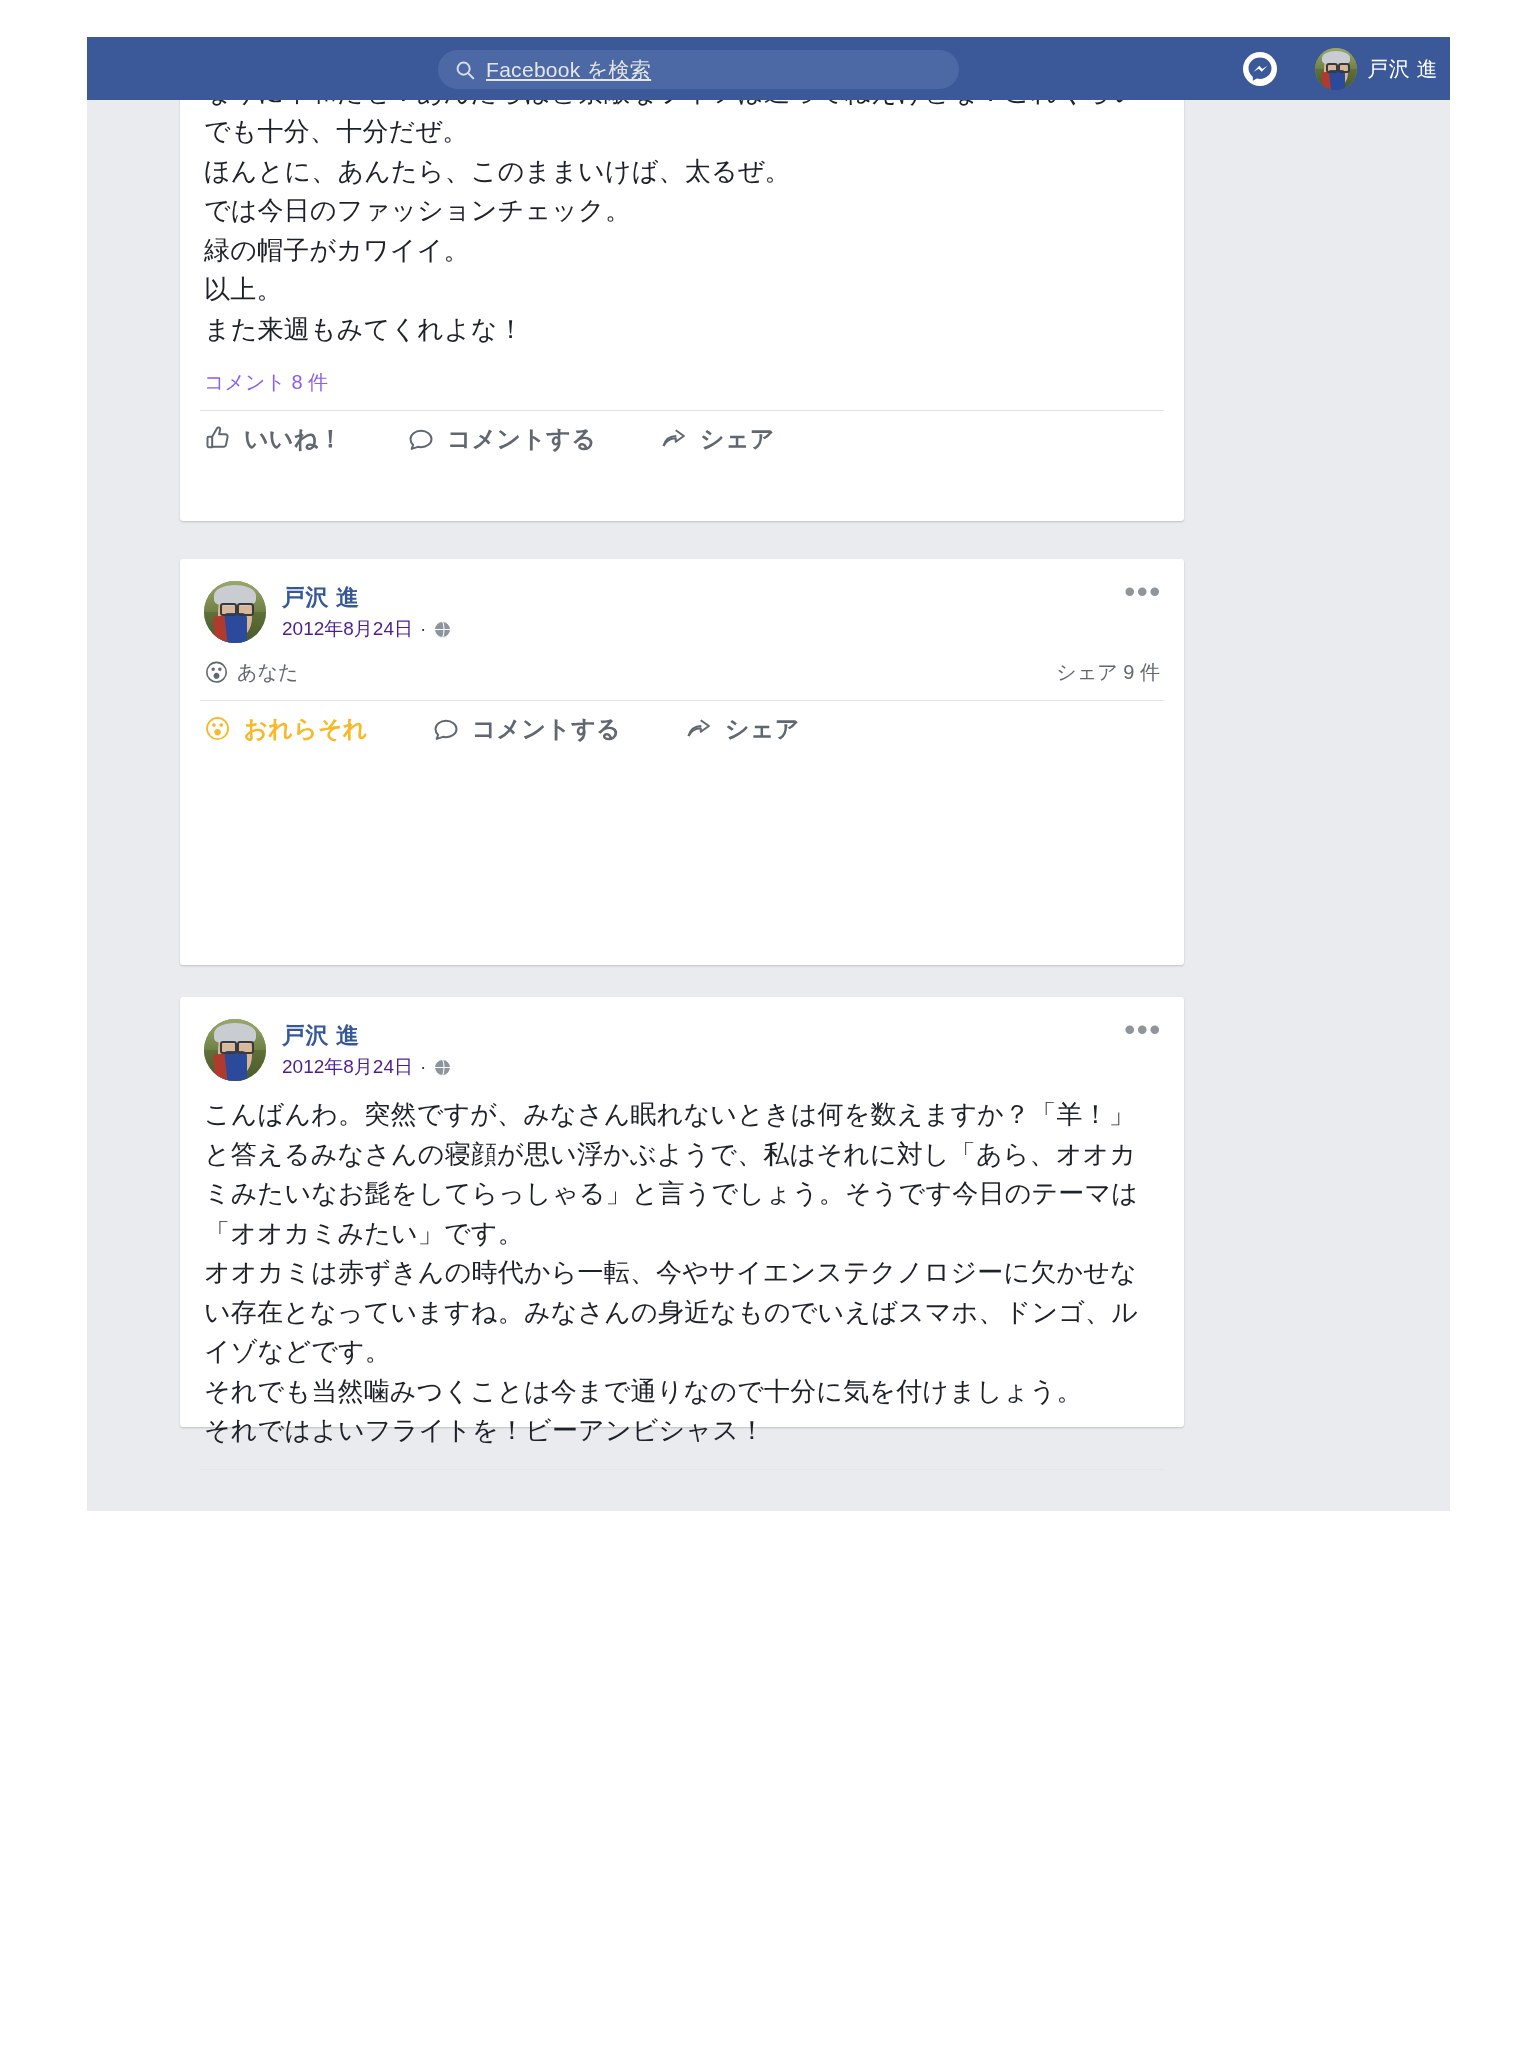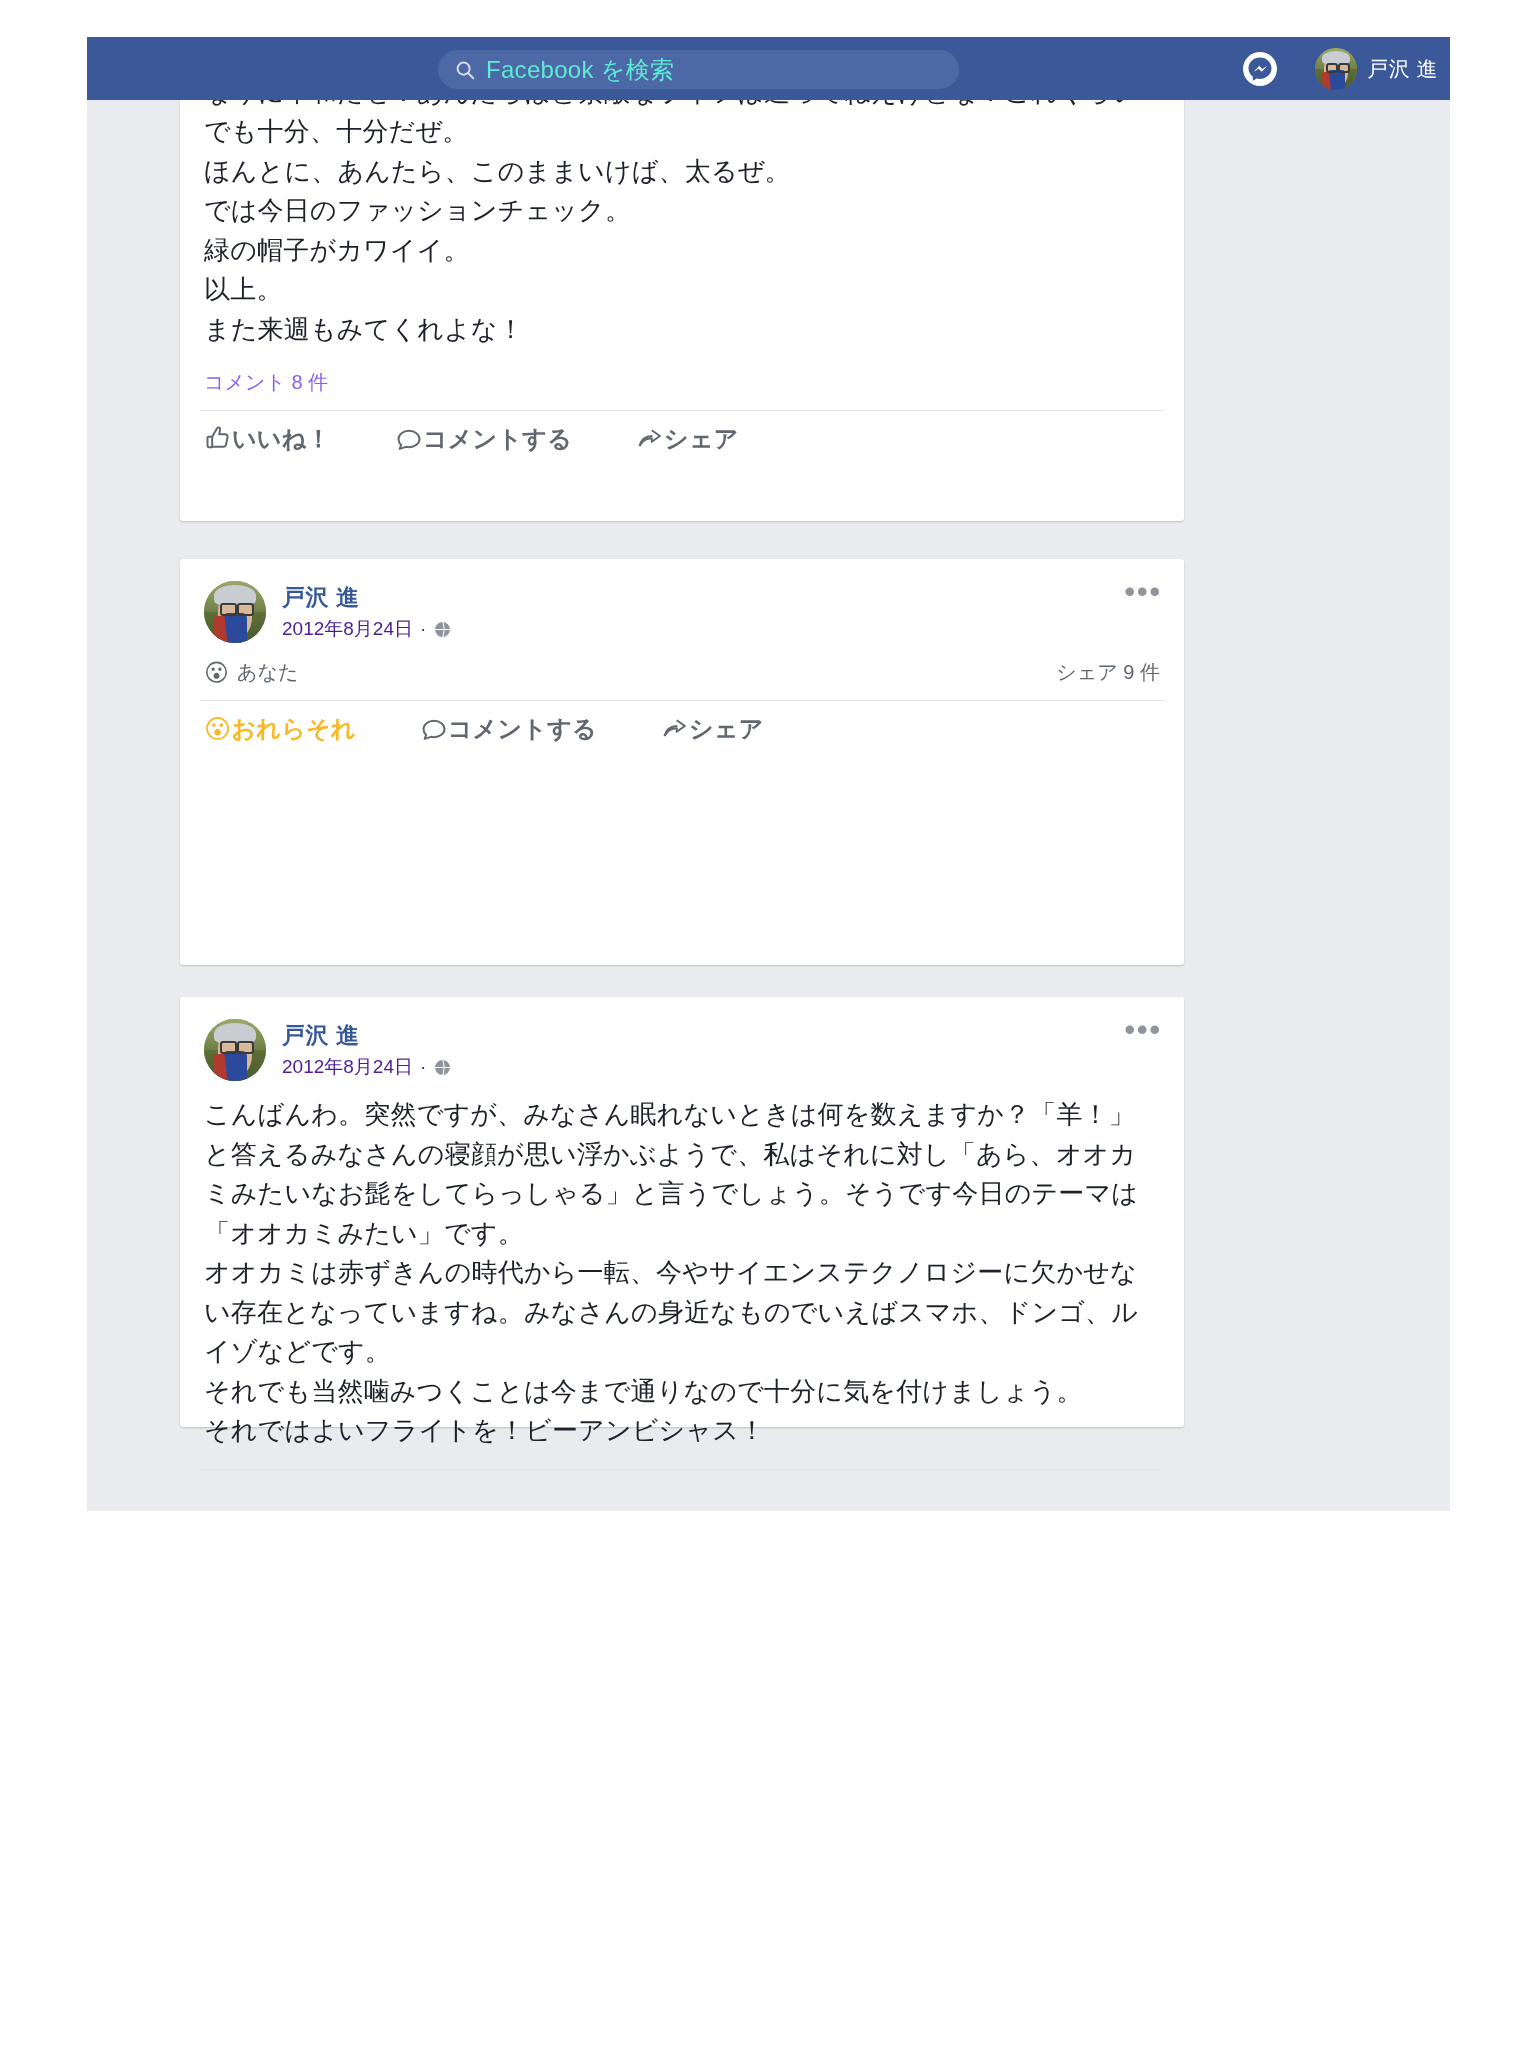--- a/index.html
+++ b/index.html
@@ -59,24 +59,25 @@
     padding: 0 16px;
     box-sizing: border-box;
   }
   #search-pill .sicon {
     width: 22px; height: 22px;
     flex: 0 0 22px;
     margin-right: 10px;
     opacity: .95;
   }
   #search-pill .stext {
-    color: #5eead4;
-    font-size: 24px;
+    color: #e5e5e5;
+    font-size: 21px;
     letter-spacing: .3px;
     white-space: nowrap;
+    text-decoration: underline;
   }
   #msg-icon {
     position: absolute;
     right: 172px;
     top: 14px;
     width: 36px;
     height: 36px;
   }
   #profile-chip {
     position: absolute;
@@ -209,21 +210,21 @@
 
   .actions {
     display: flex;
     align-items: center;
     padding: 12px 24px 14px 24px;
     gap: 64px;
   }
   .action {
     display: flex;
     align-items: center;
-    gap: 0;
+    gap: 12px;
     font-size: 24px;
     color: #616770;
     font-weight: bold;
     letter-spacing: .3px;
     cursor: pointer;
   }
   .action.reacted { color: #f7b928; }
   .action .ic { width: 28px; height: 28px; display: inline-block; }
   .action .emoji-ic { font-size: 26px; line-height: 28px; }
 

